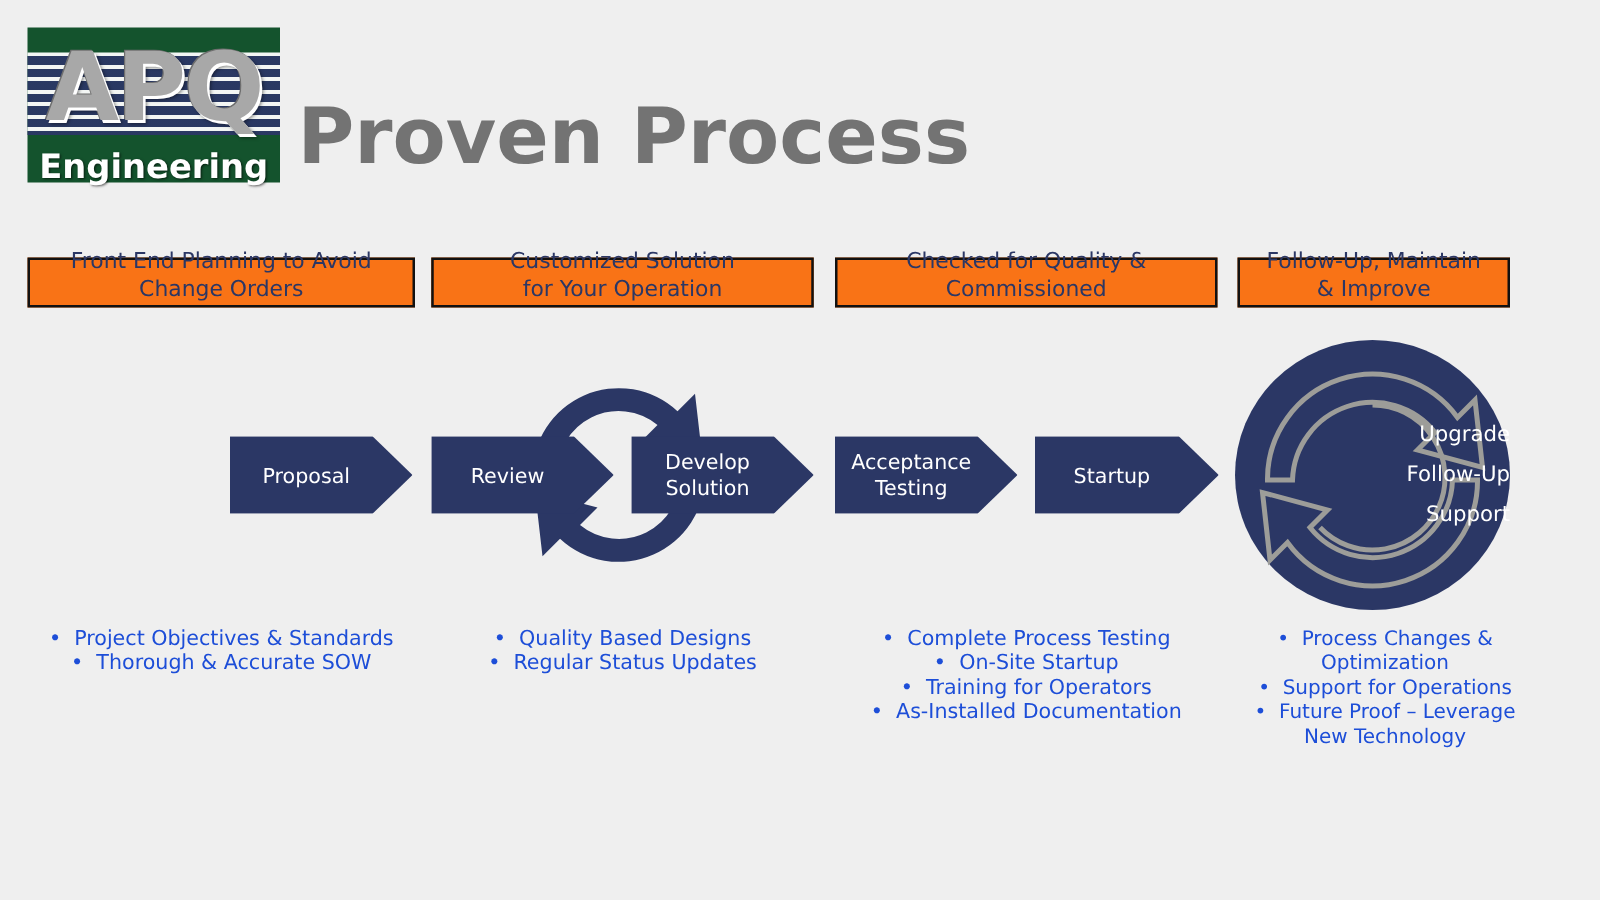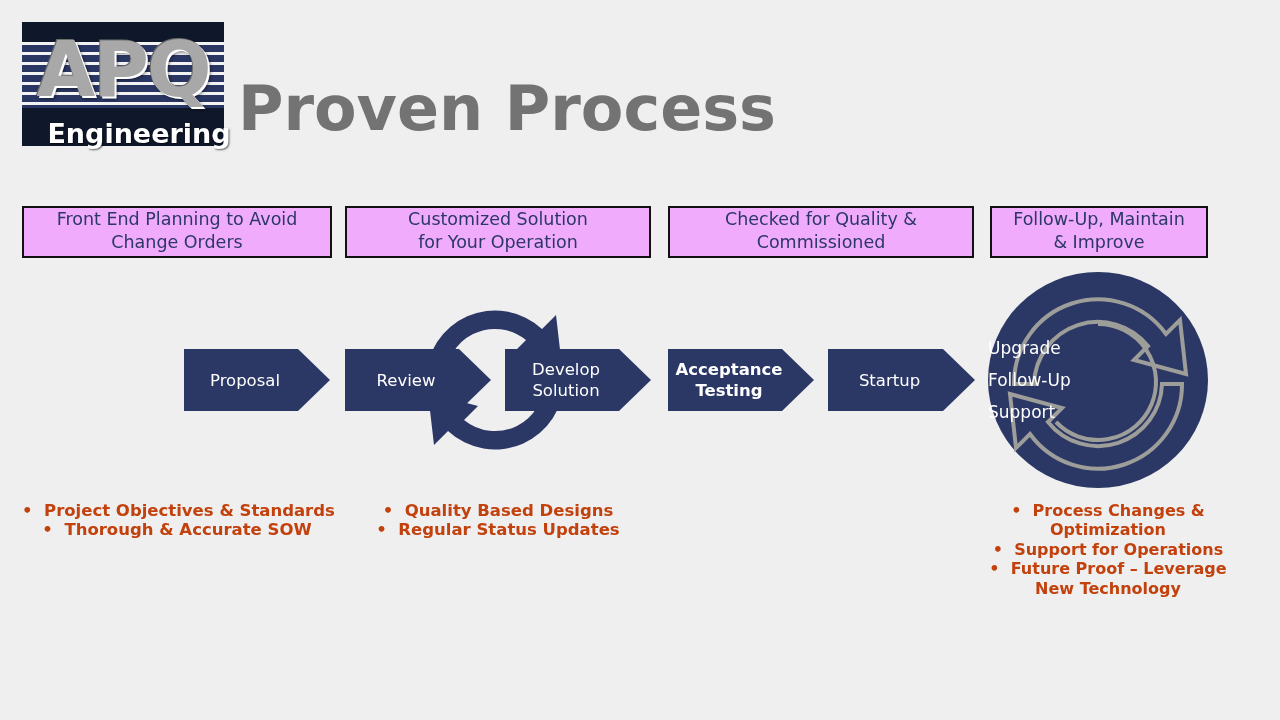--- a/index.html
+++ b/index.html
@@ -8,62 +8,62 @@
     background:#efefef;
     font-family:"DejaVu Sans","Liberation Sans",sans-serif;
     overflow:hidden;
     position:relative;
   }
   .slide{position:absolute;inset:0;}
 
   
   .logo{
     position:absolute;left:22px;top:22px;width:202px;height:124px;
-    background:#0f172a;
+    background:#14532d;
     box-sizing:border-box;
   }
   .logo-stripes{
     position:absolute;left:0;top:20px;width:202px;height:66px;
     background:repeating-linear-gradient(to bottom,
       #ffffff 0px,#ffffff 3px,#2b3765 3px,#2b3765 10px);
     opacity:.95;
   }
   .logo-apq{
     position:absolute;left:0;top:6px;width:202px;height:84px;
     font-family:"DejaVu Sans","Liberation Sans",sans-serif;
     font-weight:bold;font-size:76px;letter-spacing:-2px;
     color:#a8a8a8;
     text-align:center;line-height:84px;
     text-shadow:
       2px 2px 0 #ffffff, -1px -1px 0 #6e6e6e,
       3px 3px 3px rgba(0,0,0,.45);
   }
   .logo-eng{
-    position:absolute;left:16px;top:96px;width:202px;
+    position:absolute;left:0;top:96px;width:202px;
     text-align:center;
     font-weight:bold;font-size:27px;
     color:#ffffff;
     letter-spacing:0px;
     text-shadow:1px 1px 2px rgba(0,0,0,.6);
   }
 
   
   .title{
     position:absolute;left:238px;top:70px;
     font-size:62px;font-weight:bold;color:#737373;
     letter-spacing:0px;line-height:78px;white-space:nowrap;
   }
 
   
   .phase-box{
-    position:absolute;top:206px;height:52px;
+    position:absolute;top:206px;height:40px;
     border:2px solid #111111;
-    background:#f0abfc;
+    background:#f97316;
     color:#2b3765;
-    display:flex;align-items:flex-start;justify-content:center;
+    display:flex;align-items:flex-end;justify-content:center;
     text-align:center;
     font-size:17.5px;line-height:23px;
     box-sizing:border-box;
     padding:0 6px;
   }
   .pb0{left:22px;width:310px;}
   .pb1{left:345px;width:306px;}
   .pb2{left:668px;width:306px;}
   .pb3{left:990px;width:218px;}
   .phase-box span{display:block;white-space:pre-line;}
@@ -81,52 +81,51 @@
   }
   .step.rounded{border-radius:12px;}
   .step.chev{
     clip-path:polygon(0 0, calc(100% - 32px) 0, 100% 50%, calc(100% - 32px) 100%, 0 100%);
     padding-right:24px;
   }
   .s-discovery{left:22px;width:144px;}
   .s-proposal{left:184px;width:146px;}
   .s-review{left:345px;width:146px;z-index:3;}
   .s-develop{left:505px;width:146px;z-index:3;}
-  .s-acceptance{left:668px;width:146px;font-weight:bold;}
+  .s-acceptance{left:668px;width:146px;}
   .s-startup{left:828px;width:147px;}
 
   
   .cycle-mid{
     position:absolute;left:404px;top:274px;width:182px;height:212px;
     z-index:1;
   }
   
   .circle-wrap{
     position:absolute;left:988px;top:272px;width:220px;height:216px;
   }
   .circle-disc{
     position:absolute;left:0;top:0;width:220px;height:216px;
     border-radius:50%;
     background:#2b3765;
   }
   .circle-svg{position:absolute;left:0;top:0;}
   .circle-labels{
     position:absolute;left:0;top:0;width:220px;height:216px;
-    display:flex;flex-direction:column;align-items:flex-start;justify-content:center;
+    display:flex;flex-direction:column;align-items:flex-end;justify-content:center;
     color:#ffffff;font-size:17px;line-height:32px;
     pointer-events:none;
   }
 
   
   .bullets{
     position:absolute;
-    color:#c2410c;
+    color:#1d4ed8;
     font-size:16.5px;line-height:19.3px;
     text-align:center;
-    font-weight:bold;
   }
   .bullets .b{
     display:block;margin:0;padding:0 0 0.2px 0;
     white-space:nowrap;
   }
   .bl0{left:22px;top:501px;width:310px;}
   .bl1{left:345px;top:501px;width:306px;}
   .bl2{left:668px;top:501px;width:306px;}
   .bl3{left:988px;top:501px;width:240px;font-size:16px;}
   .bl3 .b{white-space:normal;}
@@ -235,19 +234,25 @@
   </div>
 
   <div class="bullets bl0">
     <span class="b">•&nbsp;&nbsp;Project Objectives &amp; Standards</span>
     <span class="b">•&nbsp;&nbsp;Thorough &amp; Accurate SOW</span>
   </div>
   <div class="bullets bl1">
     <span class="b">•&nbsp;&nbsp;Quality Based Designs</span>
     <span class="b">•&nbsp;&nbsp;Regular Status Updates</span>
   </div>
+  <div class="bullets bl2">
+    <span class="b">•&nbsp;&nbsp;Complete Process Testing</span>
+    <span class="b">•&nbsp;&nbsp;On-Site Startup</span>
+    <span class="b">•&nbsp;&nbsp;Training for Operators</span>
+    <span class="b">•&nbsp;&nbsp;As-Installed Documentation</span>
+  </div>
   <div class="bullets bl3">
     <span class="b">•&nbsp;&nbsp;Process Changes &amp; Optimization</span>
     <span class="b">•&nbsp;&nbsp;Support for Operations</span>
     <span class="b">•&nbsp;&nbsp;Future Proof – Leverage New Technology</span>
   </div>
 
 </div>
 
 </body></html>

